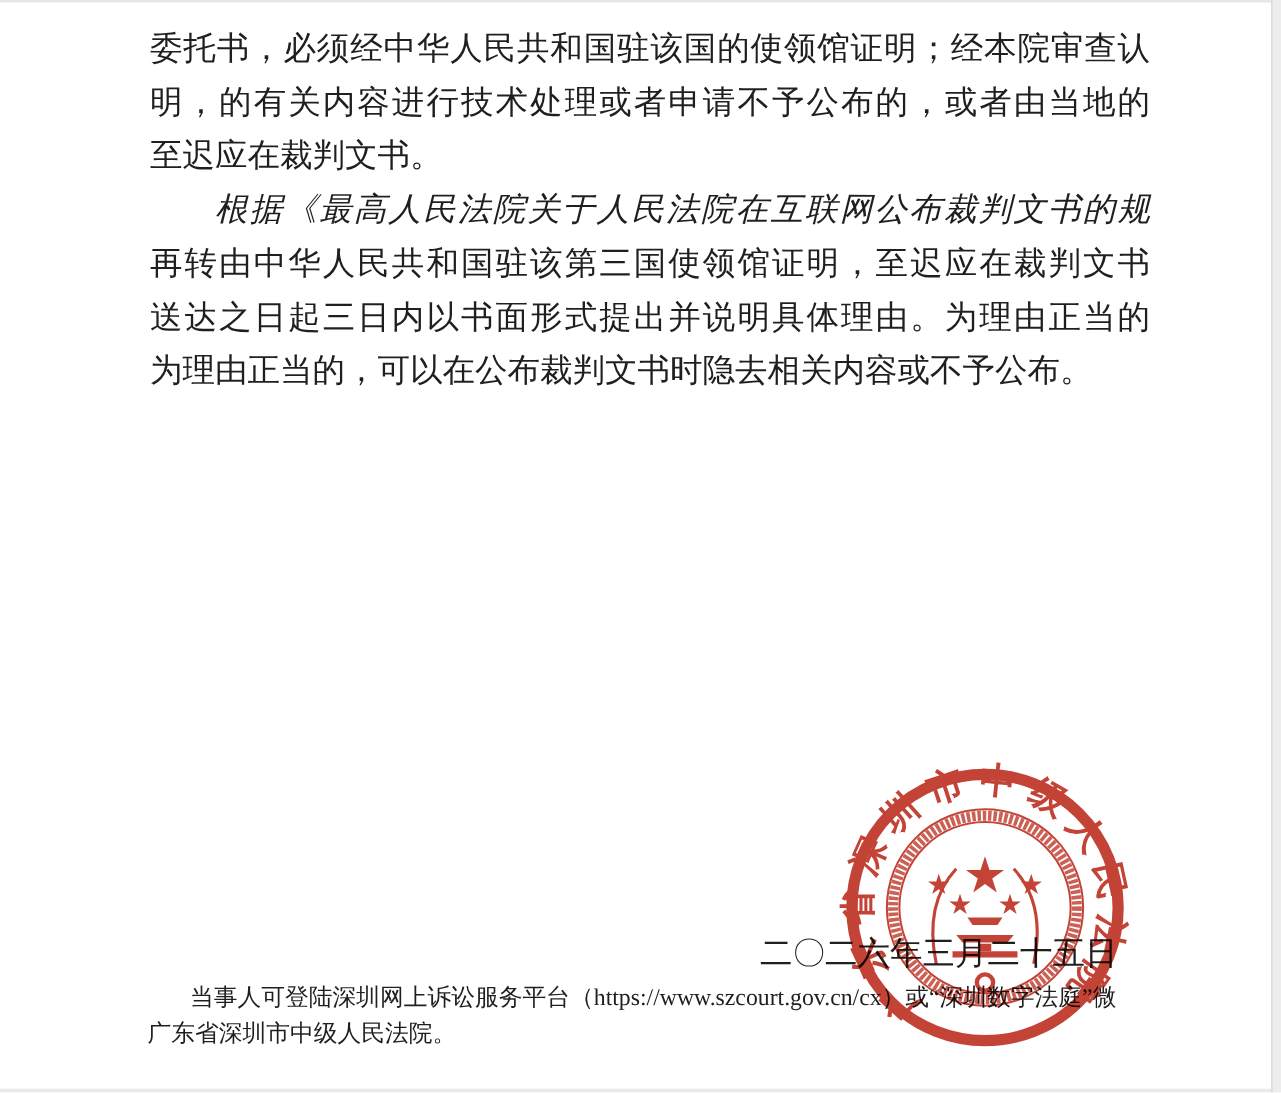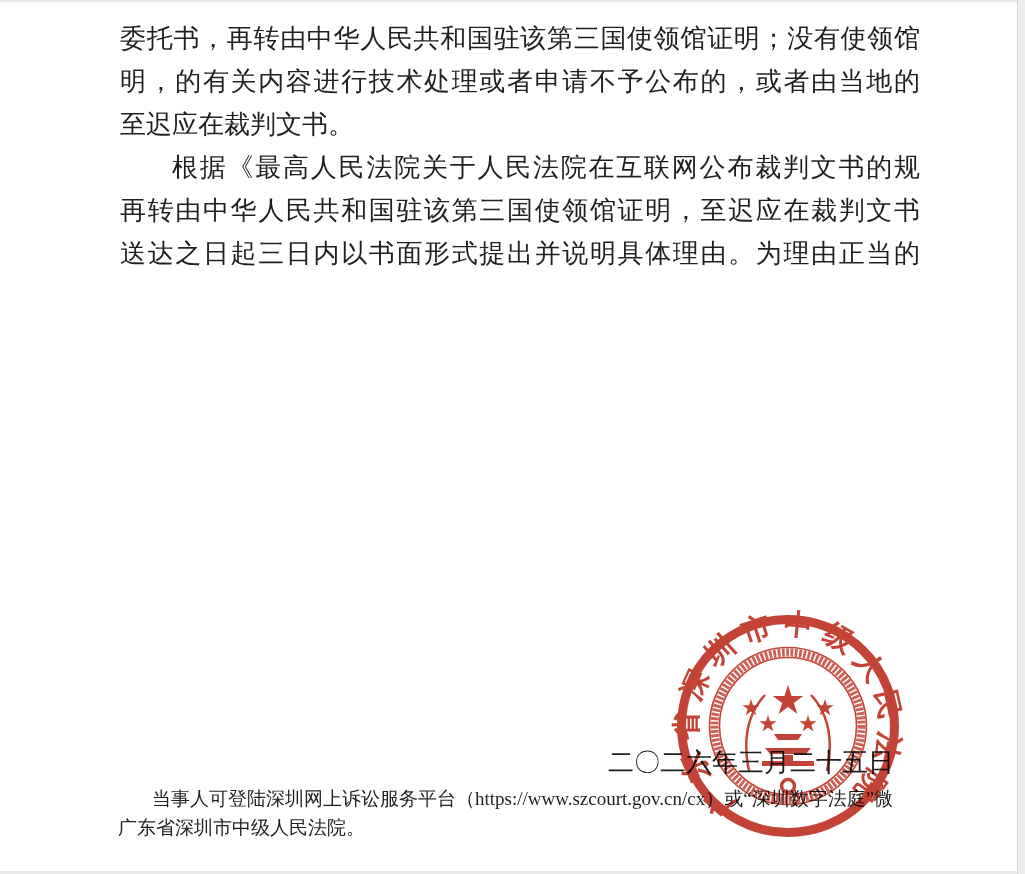--- a/index.html
+++ b/index.html
@@ -10,21 +10,21 @@
   }
   
   .top-edge{position:absolute;left:0;top:0;width:1025px;height:2px;background:#e7e7e7;}
   .bottom-edge{position:absolute;left:0;top:871px;width:1025px;height:3px;background:#e9e9e9;}
   .right-strip{position:absolute;left:1017px;top:0;width:8px;height:874px;background:#ededed;border-left:1px solid #d6d6d6;box-sizing:border-box;}
 
   
   .body-text{position:absolute;left:120px;top:17px;width:800px;color:#1f1f1f;}
   .line{font-size:26px;height:43px;line-height:43px;white-space:nowrap;overflow:visible;}
   .line.j{white-space:normal;text-align:justify;text-align-last:justify;}
-  .line.indent{text-indent:52px;}
+  .line.indent{text-indent:52px;font-style:italic;}
 
   
   .date-line{
     position:absolute;left:608px;top:749px;width:300px;height:28px;
     font-size:26px;line-height:28px;color:#1f1f1f;letter-spacing:0px;white-space:nowrap;
   }
 
   
   .footer-note{position:absolute;left:118px;top:785px;width:800px;color:#1f1f1f;}
   .footer-line{font-size:19px;line-height:28.5px;white-space:nowrap;}
@@ -38,26 +38,27 @@
   .seal svg{display:block;width:246px;height:246px;}
 </style>
 </head>
 <body>
 
 <div class="top-edge"></div>
 <div class="bottom-edge"></div>
 <div class="right-strip"></div>
 
 <div class="body-text">
-  <div class="line j">委托书，再转由中华人民共和国驻该第三国使领馆证明；没有使领馆</div>
+  <div class="line j">委托书，必须经中华人民共和国驻该国的使领馆证明；经本院审查认</div>
   <div class="line j">明，的有关内容进行技术处理或者申请不予公布的，或者由当地的</div>
   <div class="line">至迟应在裁判文书。</div>
   <div class="line j indent">根据《最高人民法院关于人民法院在互联网公布裁判文书的规</div>
   <div class="line j">再转由中华人民共和国驻该第三国使领馆证明，至迟应在裁判文书</div>
   <div class="line j">送达之日起三日内以书面形式提出并说明具体理由。为理由正当的</div>
+  <div class="line">为理由正当的，可以在公布裁判文书时隐去相关内容或不予公布。</div>
 </div>
 
 <div class="date-line">二〇二六年三月二十五日</div>
 
 <div class="footer-note">
   <div class="footer-line f-indent">当事人可登陆深圳网上诉讼服务平台（https://www.szcourt.gov.cn/cx）或“深圳数字法庭”微</div>
   <div class="footer-line">广东省深圳市中级人民法院。</div>
 </div>
 
 <div class="seal">

